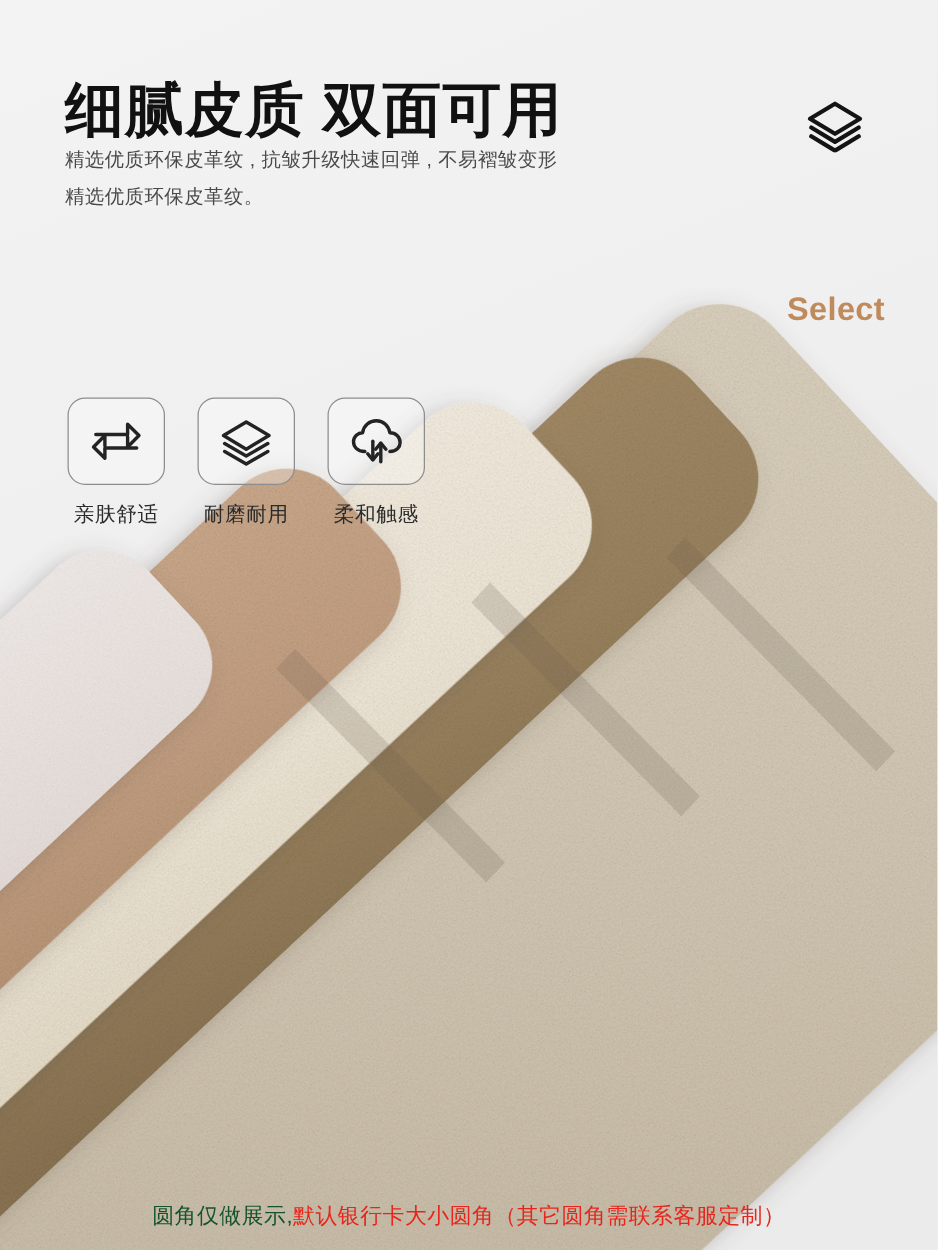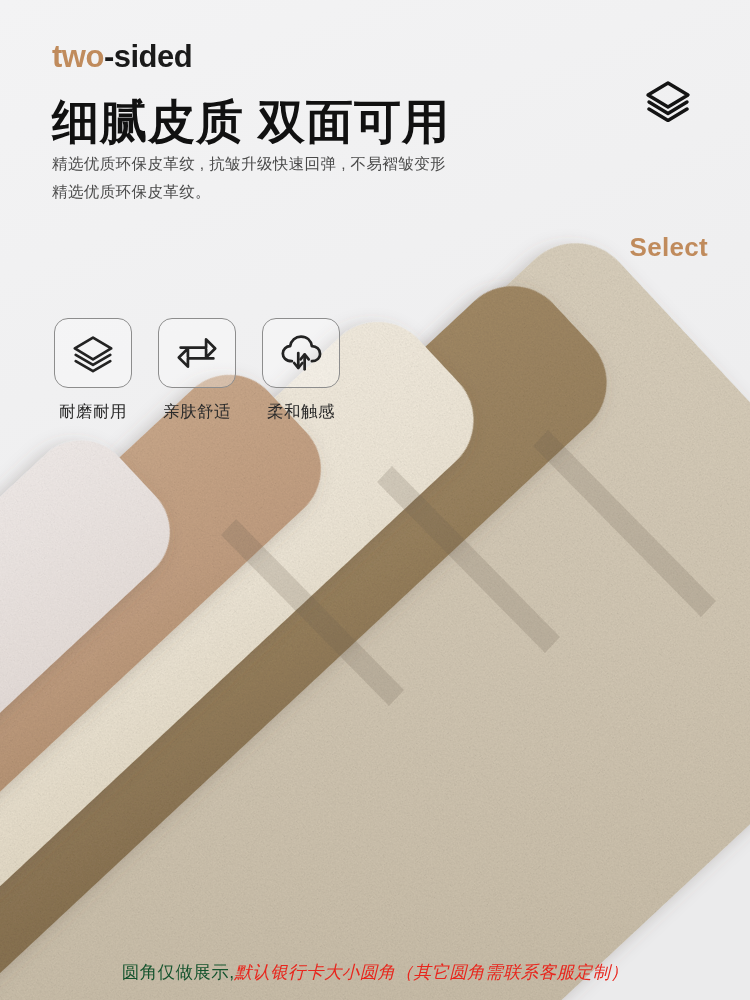--- a/index.html
+++ b/index.html
@@ -71,21 +71,21 @@
   }
   .photo svg { display:block; }
 
   
   .caption {
     position:absolute; left:0; right:0; bottom:16px; z-index:40;
     text-align:center;
     font-size:17.5px; letter-spacing:0.4px; white-space:nowrap;
   }
   .caption .dark { color:#14532d; }
-  .caption .red  { color:#e8251c;font-style:italic; }
+  .caption .red  { color:#e8251c; }
 </style>
 </head>
 <body>
 
 <div id="page">
 
   <div class="photo">
     <svg width="750" height="1000" viewBox="0 0 750 1000" xmlns="http://www.w3.org/2000/svg">
       <defs>
 
@@ -180,23 +180,20 @@
         <path d="M236 519 L404 690 L389 706 L221 535 Z" fill="#6b5f50"></path>
         <path d="M392 466 L560 637 L545 653 L377 482 Z" fill="#6b5f50"></path>
         <path d="M548 430 L716 601 L701 617 L533 446 Z" fill="#6b5f50"></path>
       </g>
 
       <rect x="0" y="0" width="750" height="420" fill="#f0f0f1" opacity="0.0"></rect>
     </svg>
   </div>
 
   <div class="copy">
-    <div class="kicker">
-      <span class="hl">two</span><span>-sided</span>
-    </div>
 
     <div class="headline">
       <span>细腻皮质</span><span class="gap"></span><span>双面可用</span>
     </div>
 
     <div class="subcopy">
       <div>精选优质环保皮革纹 , 抗皱升级快速回弹 , 不易褶皱变形</div>
       <div>精选优质环保皮革纹。</div>
     </div>
   </div>
@@ -205,40 +202,40 @@
     <svg width="52" height="44" viewBox="0 0 52 44" fill="none" stroke="#141414" stroke-width="3.4" stroke-linejoin="round" stroke-linecap="round">
       <path d="M26 5 L46 17 L26 29 L6 17 Z"></path>
       <path d="M7 24 L26 35.5 L45 24"></path>
       <path d="M7 31 L26 42.5 L45 31"></path>
     </svg>
   </div>
 
   <div class="select-word">Select</div>
 
   <div class="features">
+
+    <div class="feat">
+      <div class="feat-box">
+        <svg width="44" height="40" viewBox="0 0 48 44" fill="none" stroke="#232323" stroke-width="3" stroke-linejoin="round" stroke-linecap="round">
+          <path d="M6 16 L34 16 L34 7 L44 17 L34 27 L34 18"></path>
+          <path d="M42 28 L14 28 L14 37 L4 27 L14 17 L14 26"></path>
+        </svg>
+      </div>
+      <div class="feat-label">亲肤舒适</div>
+    </div>
 
     <div class="feat">
       <div class="feat-box">
         <svg width="44" height="40" viewBox="0 0 48 44" fill="none" stroke="#232323" stroke-width="3" stroke-linejoin="round" stroke-linecap="round">
           <path d="M24 5 L44 17 L24 29 L4 17 Z"></path>
           <path d="M5 24 L24 35 L43 24"></path>
           <path d="M5 31 L24 42 L43 31"></path>
         </svg>
       </div>
       <div class="feat-label">耐磨耐用</div>
-    </div>
-
-    <div class="feat">
-      <div class="feat-box">
-        <svg width="44" height="40" viewBox="0 0 48 44" fill="none" stroke="#232323" stroke-width="3" stroke-linejoin="round" stroke-linecap="round">
-          <path d="M6 16 L34 16 L34 7 L44 17 L34 27 L34 18"></path>
-          <path d="M42 28 L14 28 L14 37 L4 27 L14 17 L14 26"></path>
-        </svg>
-      </div>
-      <div class="feat-label">亲肤舒适</div>
     </div>
 
     <div class="feat">
       <div class="feat-box">
         <svg width="44" height="40" viewBox="0 0 48 44" fill="none" stroke="#232323" stroke-width="3" stroke-linejoin="round" stroke-linecap="round">
           <path d="M14 31 C7 31 4 26.5 4 22.5 C4 18 8 14.5 12 14.5 C13 8 18 4 24 4
                    C30.5 4 35 8.5 36 14.5 C41 14.5 45 18 45 23 C45 27 42 31 36 31"></path>
           <path d="M21 22 L21 38"></path>
           <path d="M16.5 33 L21 38.5 L25.5 33"></path>
           <path d="M28 40 L28 24"></path>

